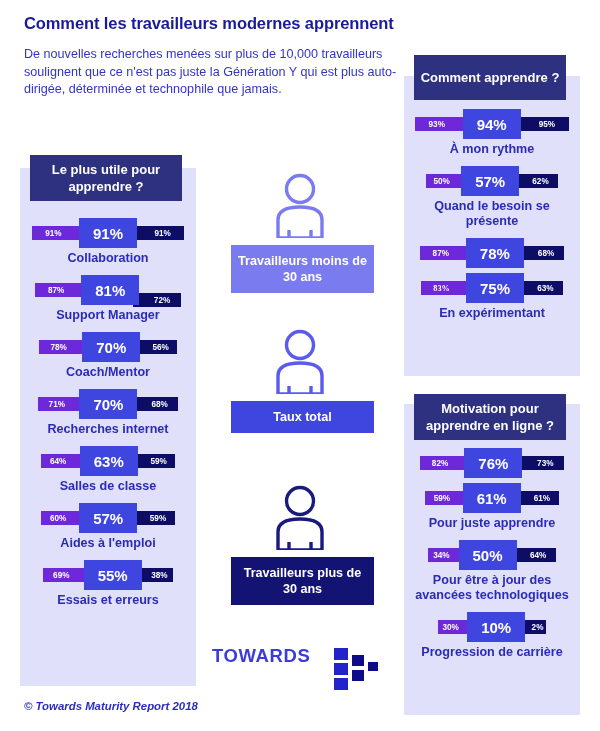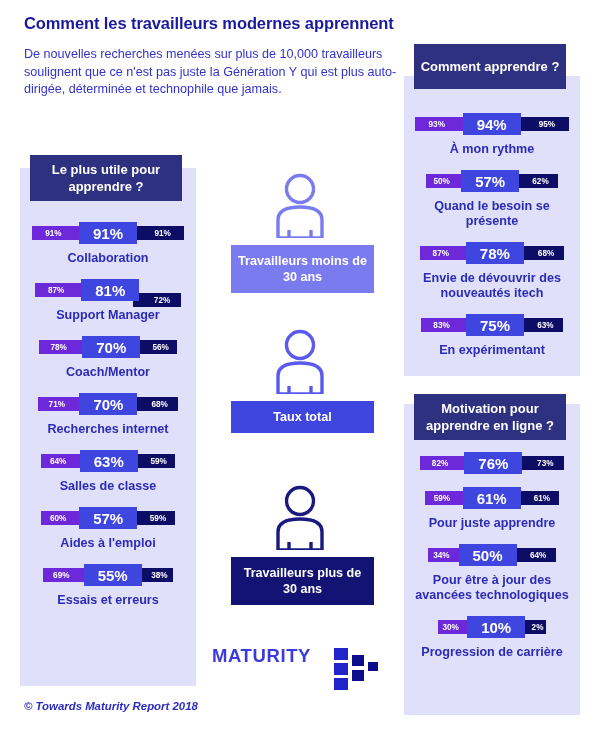--- a/index.html
+++ b/index.html
@@ -54,21 +54,21 @@
     align-items: center;
     justify-content: center;
     padding: 6px 4px;
     box-sizing: border-box;
   }
 
   #panel-left { left: 20px; top: 168px; width: 176px; height: 518px; }
   #header-left { left: 30px; top: 155px; width: 152px; height: 46px; }
 
   #panel-how { left: 404px; top: 76px; width: 176px; height: 300px; }
-  #header-how { left: 414px; top: 44px; width: 152px; height: 45px; }
+  #header-how { left: 414px; top: 55px; width: 152px; height: 45px; }
 
   #panel-motivation { left: 404px; top: 404px; width: 176px; height: 311px; }
   #header-motivation { left: 414px; top: 394px; width: 152px; height: 46px; }
 
   
   .bar-group { position: absolute; width: 100%; }
   .bar-row {
     position: relative;
     height: 22px;
     display: flex;
@@ -84,21 +84,21 @@
     font-weight: bold;
   }
   .seg-left {
     height: 14px;
     background: #6d28d9;
     font-size: 8.2px;
     padding-right: 10px;
     justify-content: center;
   }
   .seg-center {
-    height: 22px;
+    height: 30px;
     background: #3f46e0;
     font-size: 15px;
     width: 58px;
     position: relative;
     z-index: 2;
     margin: 0 -6px;
   }
   .seg-right {
     height: 14px;
     background: #0d0d66;
@@ -247,25 +247,24 @@
         <div class="seg seg-right" style="width: 44.6px;">62%</div>
       </div>
       <div class="bar-label">Quand le besoin se présente</div>
     </div>
     <div class="bar-item">
       <div class="bar-row">
         <div class="seg seg-left" style="width: 52.1px;">87%</div>
         <div class="seg seg-center">78%</div>
         <div class="seg seg-right" style="width: 46.4px;">68%</div>
       </div>
-      <div class="bar-label">Envie de dévouvrir des nouveautés itech</div>
-    </div>
-    <div class="bar-item">
-      <div class="bar-row">
-        <div class="seg seg-left" style="width: 50.9px;">83%</div>
+    </div>
+    <div class="bar-item">
+      <div class="bar-row">
+        <div class="seg seg-left" style="width: 50.9px; font-family: Liberation Serif, serif;">83%</div>
         <div class="seg seg-center">75%</div>
         <div class="seg seg-right" style="width: 44.9px;">63%</div>
       </div>
       <div class="bar-label">En expérimentant</div>
     </div>
   </div>
 <div class="bar-group" id="bars-motivation" style="left:404px; top:452px;  width:176px;">
     <div class="bar-item">
       <div class="bar-row">
         <div class="seg seg-left" style="width: 50.6px;">82%</div>
@@ -327,21 +326,21 @@
     <path d="M9 66 L9 48 Q9 35 31 35 Q53 35 53 48 L53 66" fill="none" stroke="#191980" stroke-width="3.4"></path>
     <line x1="9" y1="66" x2="53" y2="66" stroke="#191980" stroke-width="3.4"></line>
     <line x1="20" y1="66" x2="20" y2="58" stroke="#191980" stroke-width="3.4"></line>
     <line x1="42" y1="66" x2="42" y2="58" stroke="#191980" stroke-width="3.4"></line>
   </svg>
   <div class="center-box cb-dark">Travailleurs plus de 30 ans</div>
 </div>
 
 <div id="logo">
   <div class="logo-text">
-    <div>MATURITY</div>
+    <div>TOWARDS</div>
   </div>
   <svg class="logo-marks" width="52" height="42" viewBox="0 0 52 42">
     <rect x="0" y="0" width="14" height="12" fill="#2323cc"></rect>
     <rect x="0" y="15" width="14" height="12" fill="#2323cc"></rect>
     <rect x="0" y="30" width="14" height="12" fill="#2323cc"></rect>
     <rect x="18" y="7" width="12" height="11" fill="#0d0d8c"></rect>
     <rect x="18" y="22" width="12" height="11" fill="#0d0d8c"></rect>
     <rect x="34" y="14" width="10" height="9" fill="#0d0d8c"></rect>
   </svg>
 </div>

